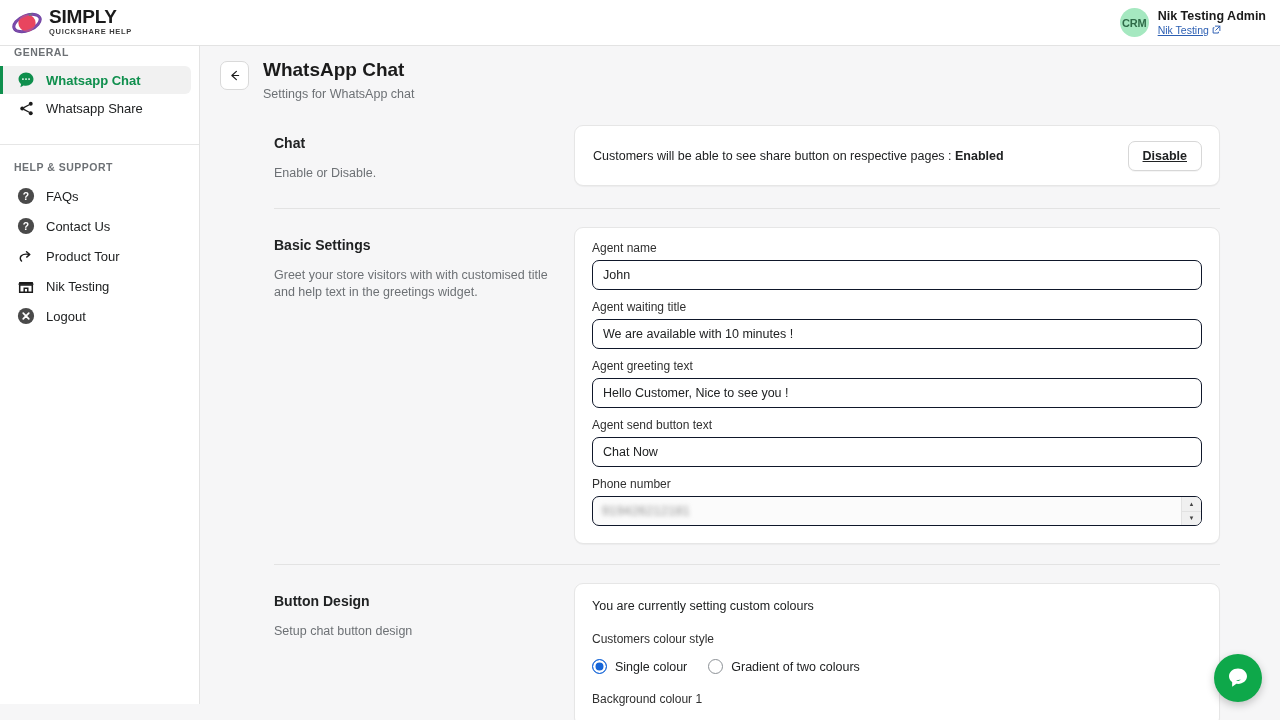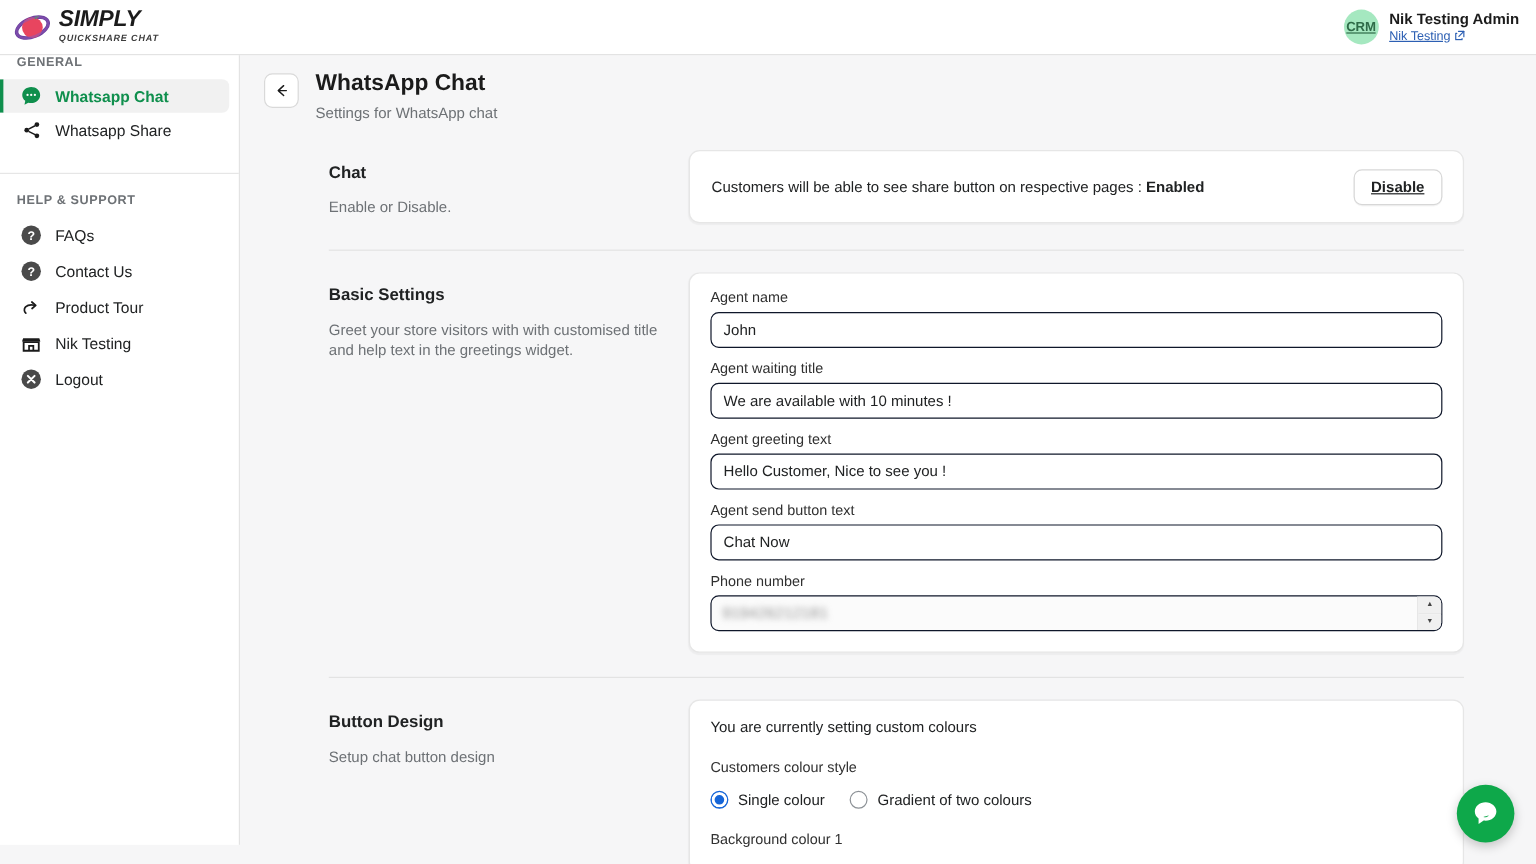--- a/index.html
+++ b/index.html
@@ -17,38 +17,37 @@
     width: 1280px; height: 46px;
     background: #ffffff;
     border-bottom: 1px solid #e3e3e3;
     display: flex; align-items: center;
     justify-content: space-between;
     padding: 0 14px 0 12px;
     z-index: 20;
   }
   .brand { display: flex; align-items: center; gap: 7px; }
   .brand-logo { width: 30px; height: 30px; flex: 0 0 30px; }
-  .brand-text { display: flex; flex-direction: column; justify-content: center; font-style: italic; }
+  .brand-text { display: flex; flex-direction: column; justify-content: center; }
   .brand-title {
     font-size: 19px; font-weight: 700; letter-spacing: -0.2px;
     line-height: 18px; color: #1b1b1b;
   }
   .brand-sub {
     font-size: 7.5px; font-weight: 700; letter-spacing: 0.7px;
     color: #3c3c3c; line-height: 10px; margin-top: 1px;
   }
 
   .user-area { display: flex; align-items: center; gap: 9px; }
   .avatar {
     width: 29px; height: 29px; border-radius: 50%;
     background: #a5e8c0; color: #2f6b48;
     font-size: 11px; font-weight: 600;
     display: flex; align-items: center; justify-content: center;
     letter-spacing: -0.2px;
-    text-decoration: underline;
   }
   .user-meta { display: flex; flex-direction: column; line-height: 14px; }
   .user-name { font-size: 12.5px; font-weight: 700; color: #1b1b1b; }
   .user-store { display: flex; align-items: center; gap: 3px; }
   .user-store-link {
     font-size: 10.5px; color: #2c5fb3;
     text-decoration: underline; cursor: pointer;
   }
   .ext-icon { width: 9px; height: 9px; display: block; }
 
@@ -201,21 +200,21 @@
   <div class="brand">
     <svg class="brand-logo" viewBox="0 0 40 40">
       <ellipse cx="20" cy="20" rx="18.5" ry="10" fill="none" stroke="#6a3c9c" stroke-width="4" transform="rotate(-22 20 20)"></ellipse>
       <circle cx="20" cy="20" r="11.5" fill="#e8455f"></circle>
       <path d="M11 15 a11.5 11.5 0 0 1 17 -3 a11.5 11.5 0 0 0 -17 3z" fill="#f0677c"></path>
       <path d="M22 9 q3 -3 6 -1 q-3 1 -5 3z" fill="#4a9a4a"></path>
       <ellipse cx="20" cy="20" rx="18.5" ry="10" fill="none" stroke="#8a5ab8" stroke-width="2.6" transform="rotate(-22 20 20)" opacity="0.55"></ellipse>
     </svg>
     <div class="brand-text">
       <span class="brand-title">SIMPLY</span>
-      <span class="brand-sub">QUICKSHARE CHAT</span>
+      <span class="brand-sub">QUICKSHARE HELP</span>
     </div>
   </div>
 
   <div class="user-area">
     <div class="avatar">CRM</div>
     <div class="user-meta">
       <span class="user-name">Nik Testing Admin</span>
       <span class="user-store">
         <span class="user-store-link">Nik Testing</span>
         <svg class="ext-icon" viewBox="0 0 12 12">

